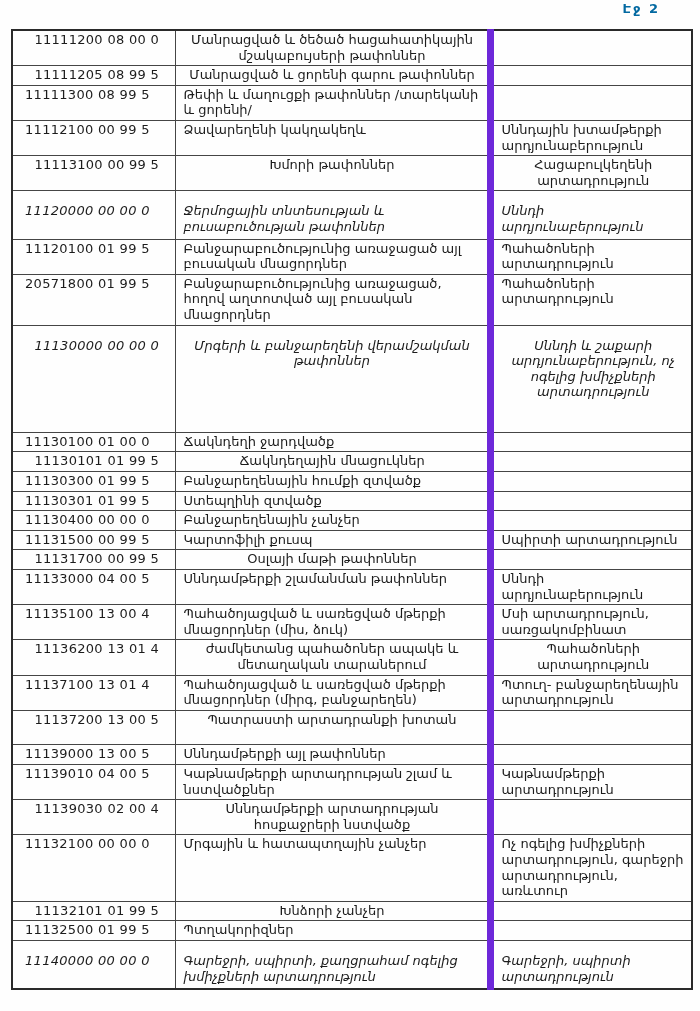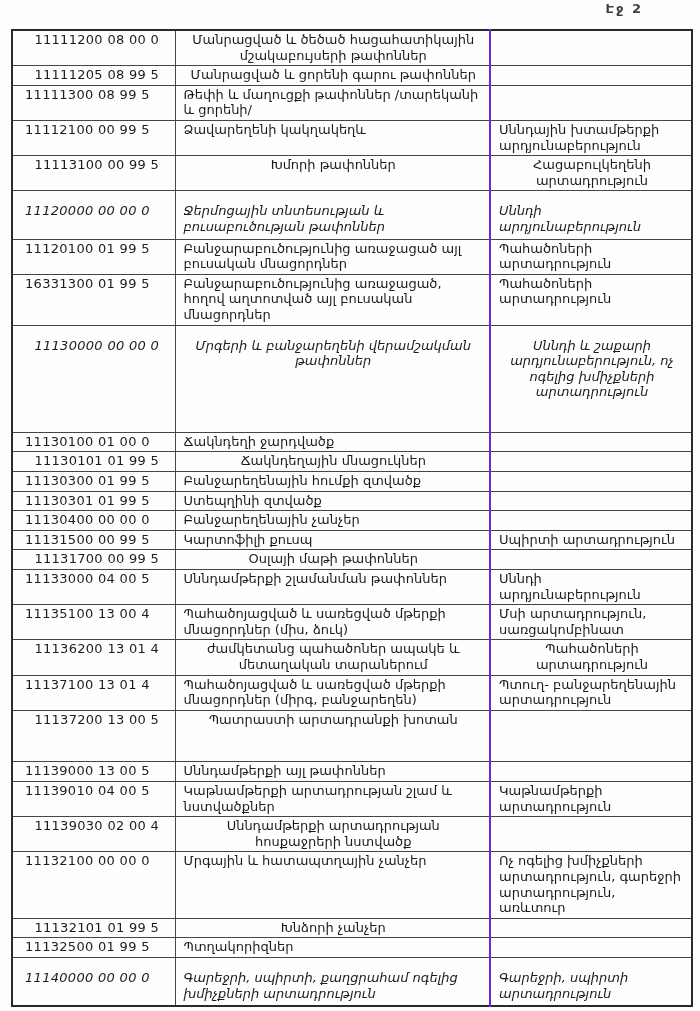--- a/index.html
+++ b/index.html
@@ -16,25 +16,25 @@
   .page {
     position: relative;
     width: 700px;
     height: 1011px;
     overflow: hidden;
     background: #fefefe;
   }
   .page-label {
     position: absolute;
     top: 1px;
-    right: 57px;
+    right: 40px;
     font-size: 13px;
     font-weight: 700;
     letter-spacing: 2px;
-    color: #404040;
+    color: #0369a1;
   }
   table.waste-table {
     position: absolute;
     left: 11px;
     top: 29px;
     width: 682px;
     border-collapse: collapse;
     table-layout: fixed;
     border: 2px solid #2a2a2a;
   }
@@ -59,25 +59,25 @@
   }
   tr.category td {
     font-style: italic;
     padding-top: 12px;
     padding-bottom: 4px;
   }
   tr.cat-tall td {
     padding-bottom: 32px;
   }
   tr.tall td {
-    padding-bottom: 34px;
+    padding-bottom: 17px;
     margin-left: 23px;
   }
   td.industry-cell {
-    border-left: 2px solid #6d28d9;
+    border-left: 7px solid #6d28d9;
   }
 </style>
 </head>
 <body>
 
 <div class="page">
   <div class="page-label">Էջ 2</div>
 
   <table class="waste-table">
     <colgroup>
@@ -115,21 +115,21 @@
           <td class="code-cell">11120000 00 00 0</td>
           <td class="description-cell">Ջերմոցային տնտեսության և բուսաբուծության թափոններ</td>
           <td class="industry-cell">Սննդի արդյունաբերություն</td>
         </tr>
         <tr>
           <td class="code-cell">11120100 01 99 5</td>
           <td class="description-cell">Բանջարաբուծությունից առաջացած այլ բուսական մնացորդներ</td>
           <td class="industry-cell">Պահածոների արտադրություն</td>
         </tr>
         <tr>
-          <td class="code-cell">16331300 01 99 5</td>
+          <td class="code-cell">20571800 01 99 5</td>
           <td class="description-cell">Բանջարաբուծությունից առաջացած, հողով աղտոտված այլ բուսական մնացորդներ</td>
           <td class="industry-cell">Պահածոների արտադրություն</td>
         </tr>
         <tr class="category dashed cat-tall">
           <td class="code-cell">11130000 00 00 0</td>
           <td class="description-cell">Մրգերի և բանջարեղենի վերամշակման թափոններ</td>
           <td class="industry-cell">Սննդի և շաքարի արդյունաբերություն, ոչ ոգելից խմիչքների արտադրություն</td>
         </tr>
         <tr>
           <td class="code-cell">11130100 01 00 0</td>

